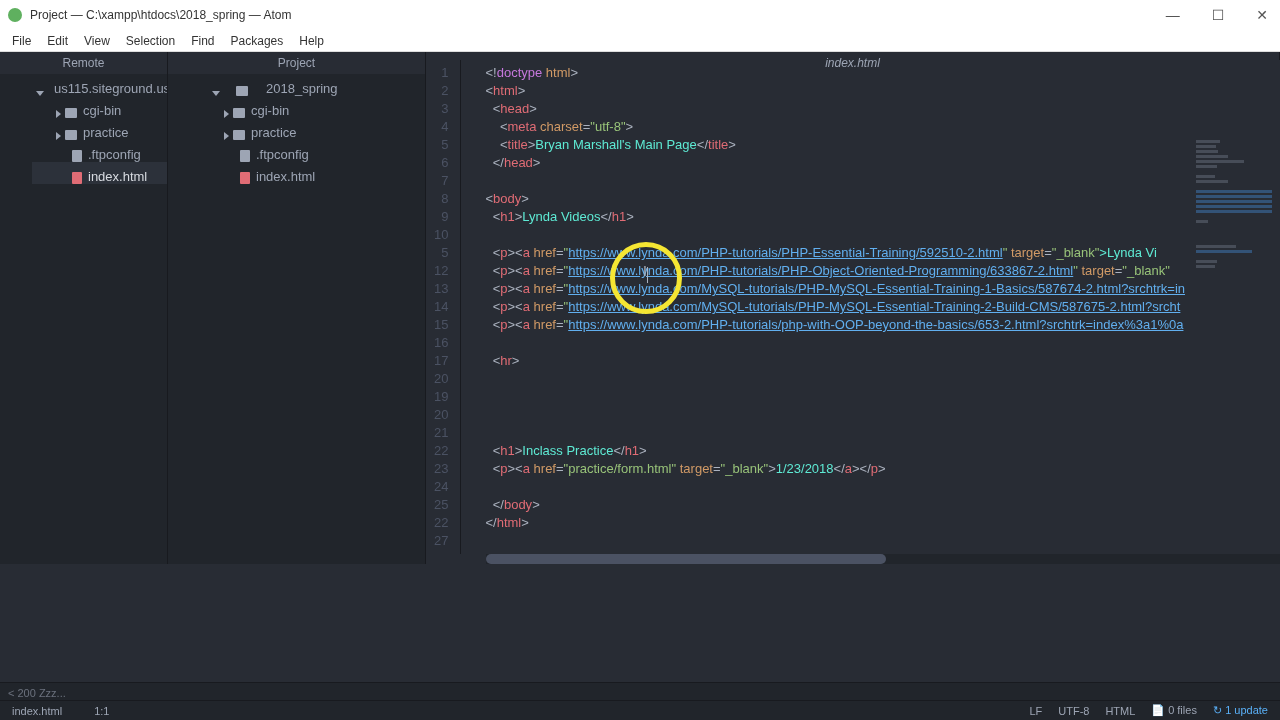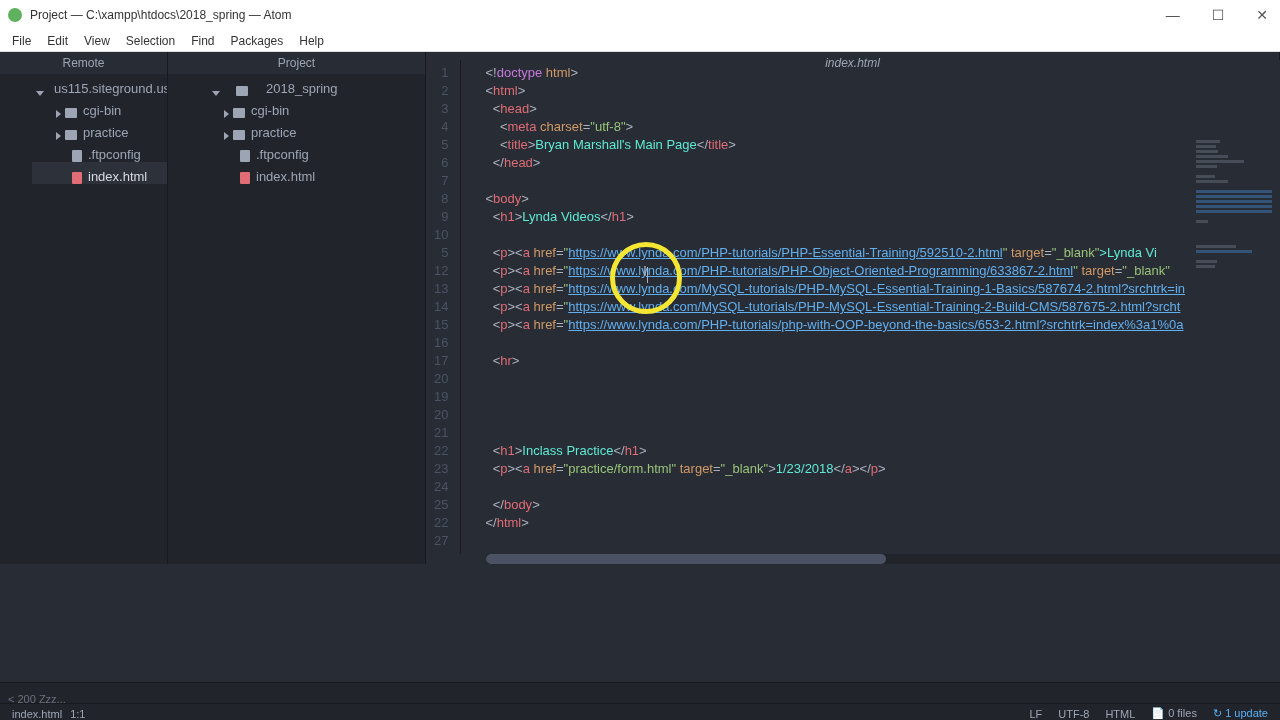--- a/index.html
+++ b/index.html
@@ -26,21 +26,21 @@
 .gutter { background:#282c34; color:#4b5263; text-align:right; padding: 4px 12px 4px 8px; user-select:none; border-right: 1px solid #181a1f;}
 .code { padding: 4px 0 4px 24px; white-space: pre; overflow: hidden; position: relative;}
 .kw { color:#c678dd;} .tag { color:#e06c75;} .attr { color:#d19a66;} .str { color:#98c379;} .lnk { color:#61afef; text-decoration: underline;} .txt { color:#5eead4;} .brk{color:#abb2bf;}
 .minimap { position: absolute; right: 4px; top: 80px; width: 80px; height: 120px; opacity: 0.6;}
 .minimap div { height: 3px; margin-bottom: 2px; background: #5c6370;}
 .annot { position:absolute; width: 72px; height: 72px; border: 5px solid #f5e633; border-radius: 50%; pointer-events:none; top: 242px; left: 610px;}
 .cursor-caret { position: absolute; top: 267px; left: 647px; width: 1px; height: 16px; background: #abb2bf; pointer-events: none;}
 .cursor-caret::before { content:'I'; position:absolute; top:-4px; left:-4px; color:#abb2bf; font-size:14px;}
 .statusbar { height: 20px; background: #21252b; display: flex; align-items: center; font-size: 11px; color: #9da5b4; padding: 0 12px; border-top: 1px solid #181a1f;}
 .status-right { margin-left: auto; display: flex; gap: 16px; align-items: center;}
-.hint { height: 18px; background:#21252b; color:#6b717d; font-size:11px; padding: 10px 8px; border-top:1px solid #181a1f;}
+.hint { height: 18px; background:#21252b; color:#6b717d; font-size:11px; padding: 4px 8px; border-top:1px solid #181a1f;}
 .scroll-h { position:relative; height:10px; background:#21252b; margin-left:60px;}
 .scroll-thumb { position:absolute; left:0; height:10px; width:400px; background:#4b5263; border-radius:5px;}
 .pane-stack { display:flex; flex-direction:column; height: calc(720px - 30px - 22px - 20px - 18px);}
 .headers-and-trees { display:flex; }
 .left-stack { display:flex; flex-direction:column;}
 </style>
 </head>
 <body>
 
 <div class="titlebar">
@@ -200,21 +200,21 @@
 </div>
 </div>
 
 <div class="annot"></div>
 <div class="cursor-caret"></div>
 
 <div class="hint">&lt; 200 Zzz...</div>
 
 <div class="statusbar">
   <span>index.html</span>
-  <span style="margin-left:8px;">1:1</span>
+  <span style="margin-left:32px;">1:1</span>
   <div class="status-right">
     <span>LF</span>
     <span>UTF-8</span>
     <span>HTML</span>
     <span>📄 <span>0 files</span></span>
     <span style="color:#5ab0f7;">↻ <span>1 update</span></span>
   </div>
 </div>
 
 </body></html>

